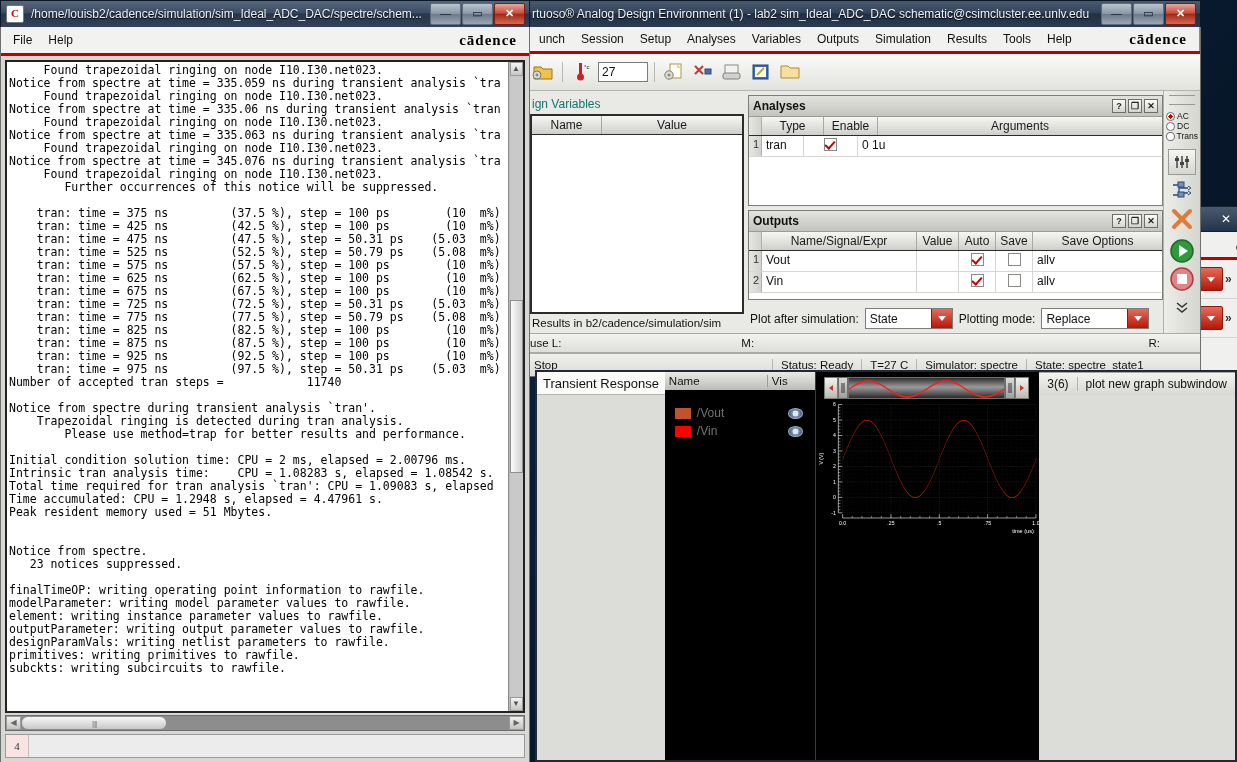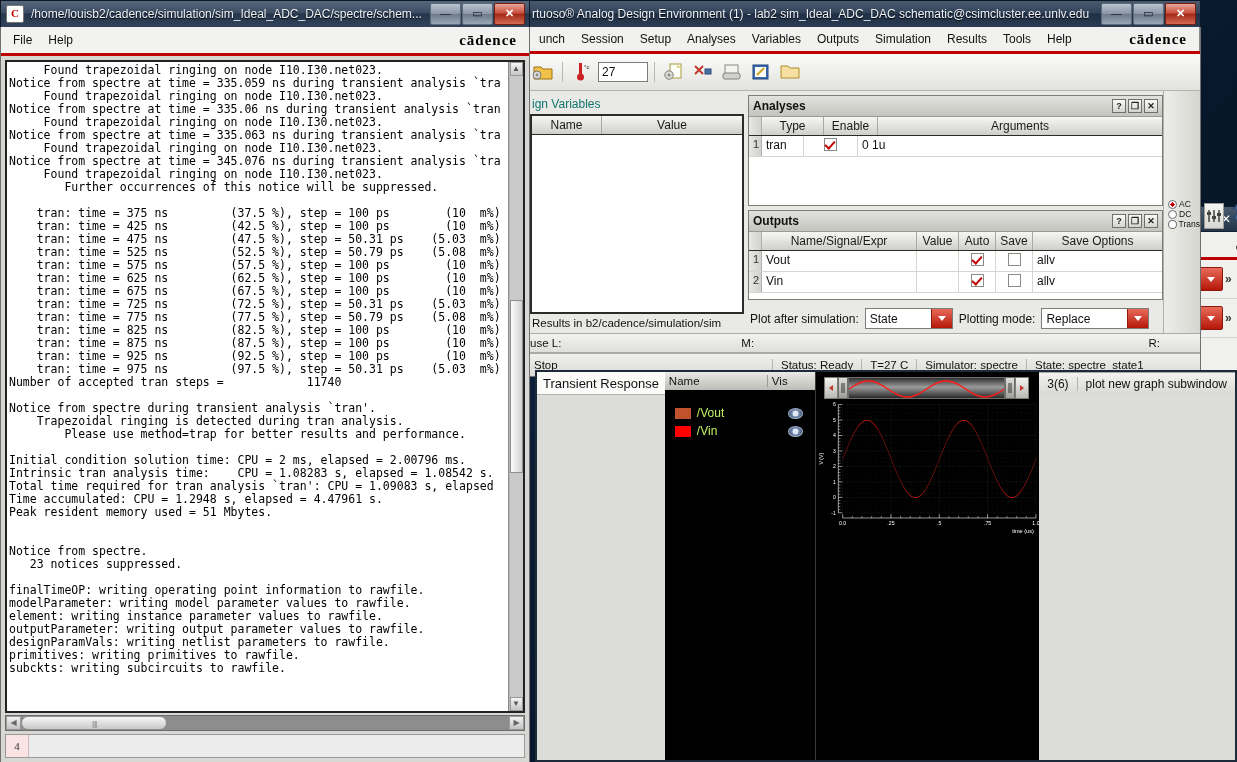--- a/index.html
+++ b/index.html
@@ -162,21 +162,21 @@
   .combo .carrow i{border-left:4px solid transparent;border-right:4px solid transparent;border-top:5px solid #fff;}
   .ade-statusbar{
     height:22px;background:linear-gradient(to bottom,#f0f0ed,#dadad6);border-top:1px solid #aaa;
     display:flex;align-items:center;font-size:11.5px;color:#111;
   }
   .sb-seg{padding:0 8px;border-right:1px solid #b6b6b1;white-space:nowrap;}
   .sb-seg:last-child{border-right:none;}
   
   .ade-vtool{
     width:36px;background:linear-gradient(to right,#ececE8,#d6d6d1);
-    border-left:1px solid #b0b0ab;display:flex;flex-direction:row;align-items:center;
+    border-left:1px solid #b0b0ab;display:flex;flex-direction:column;align-items:center;
     padding-top:4px;gap:4px;
   }
   .radio-grp{font-size:8.5px;color:#111;line-height:10px;text-align:left;width:32px;}
   .radio-grp div{display:flex;align-items:center;gap:2px;}
   .rd{width:7px;height:7px;border:1px solid #6d6d6d;border-radius:50%;background:#fff;display:inline-block;}
   .rd.on{background:radial-gradient(circle,#c00000 0 40%,#fff 45%);}
   .vt-btn{width:26px;height:24px;display:flex;align-items:center;justify-content:center;cursor:pointer;}
   
   #wavewin{left:535px;top:370px;width:702px;height:392px;}
   .wave-frame{
@@ -187,21 +187,21 @@
     height:22px;background:#fbfbfa;border-bottom:1px solid #b5b5b0;
     display:flex;align-items:center;padding:0 6px;font-size:13px;color:#111;
   }
   .wave-body{flex:1;display:flex;background:#000;min-height:0;}
   .wave-legend{width:150px;background:#000;display:flex;flex-direction:column;border-right:1px solid #3a3a3a;}
   .legend-head{
     height:18px;display:flex;background:linear-gradient(to bottom,#e9e9e5,#bdbdb8);
     font-size:11.5px;color:#111;align-items:center;
   }
   .legend-rows{flex:1;padding:14px 0 0 10px;}
-  .lrow{display:flex;align-items:center;gap:6px;height:18px;color:#bef264;font-size:12px;}
+  .lrow{display:flex;align-items:center;gap:6px;height:18px;color:#737373;font-size:12px;}
   .swatch{width:16px;height:11px;display:inline-block;}
   .eye{
     width:13px;height:9px;border-radius:50%;margin-left:auto;margin-right:12px;
     background:radial-gradient(circle at 50% 50%,#dfe7f5 0 35%,#7e93b5 40%,#2a3b55 100%);
     border:1px solid #9fb0cb;
   }
   .wave-plotarea{flex:1;position:relative;background:#000;min-width:0;}
   .zoomslider{
     position:absolute;left:8px;right:10px;top:4px;height:24px;
     display:flex;align-items:center;

